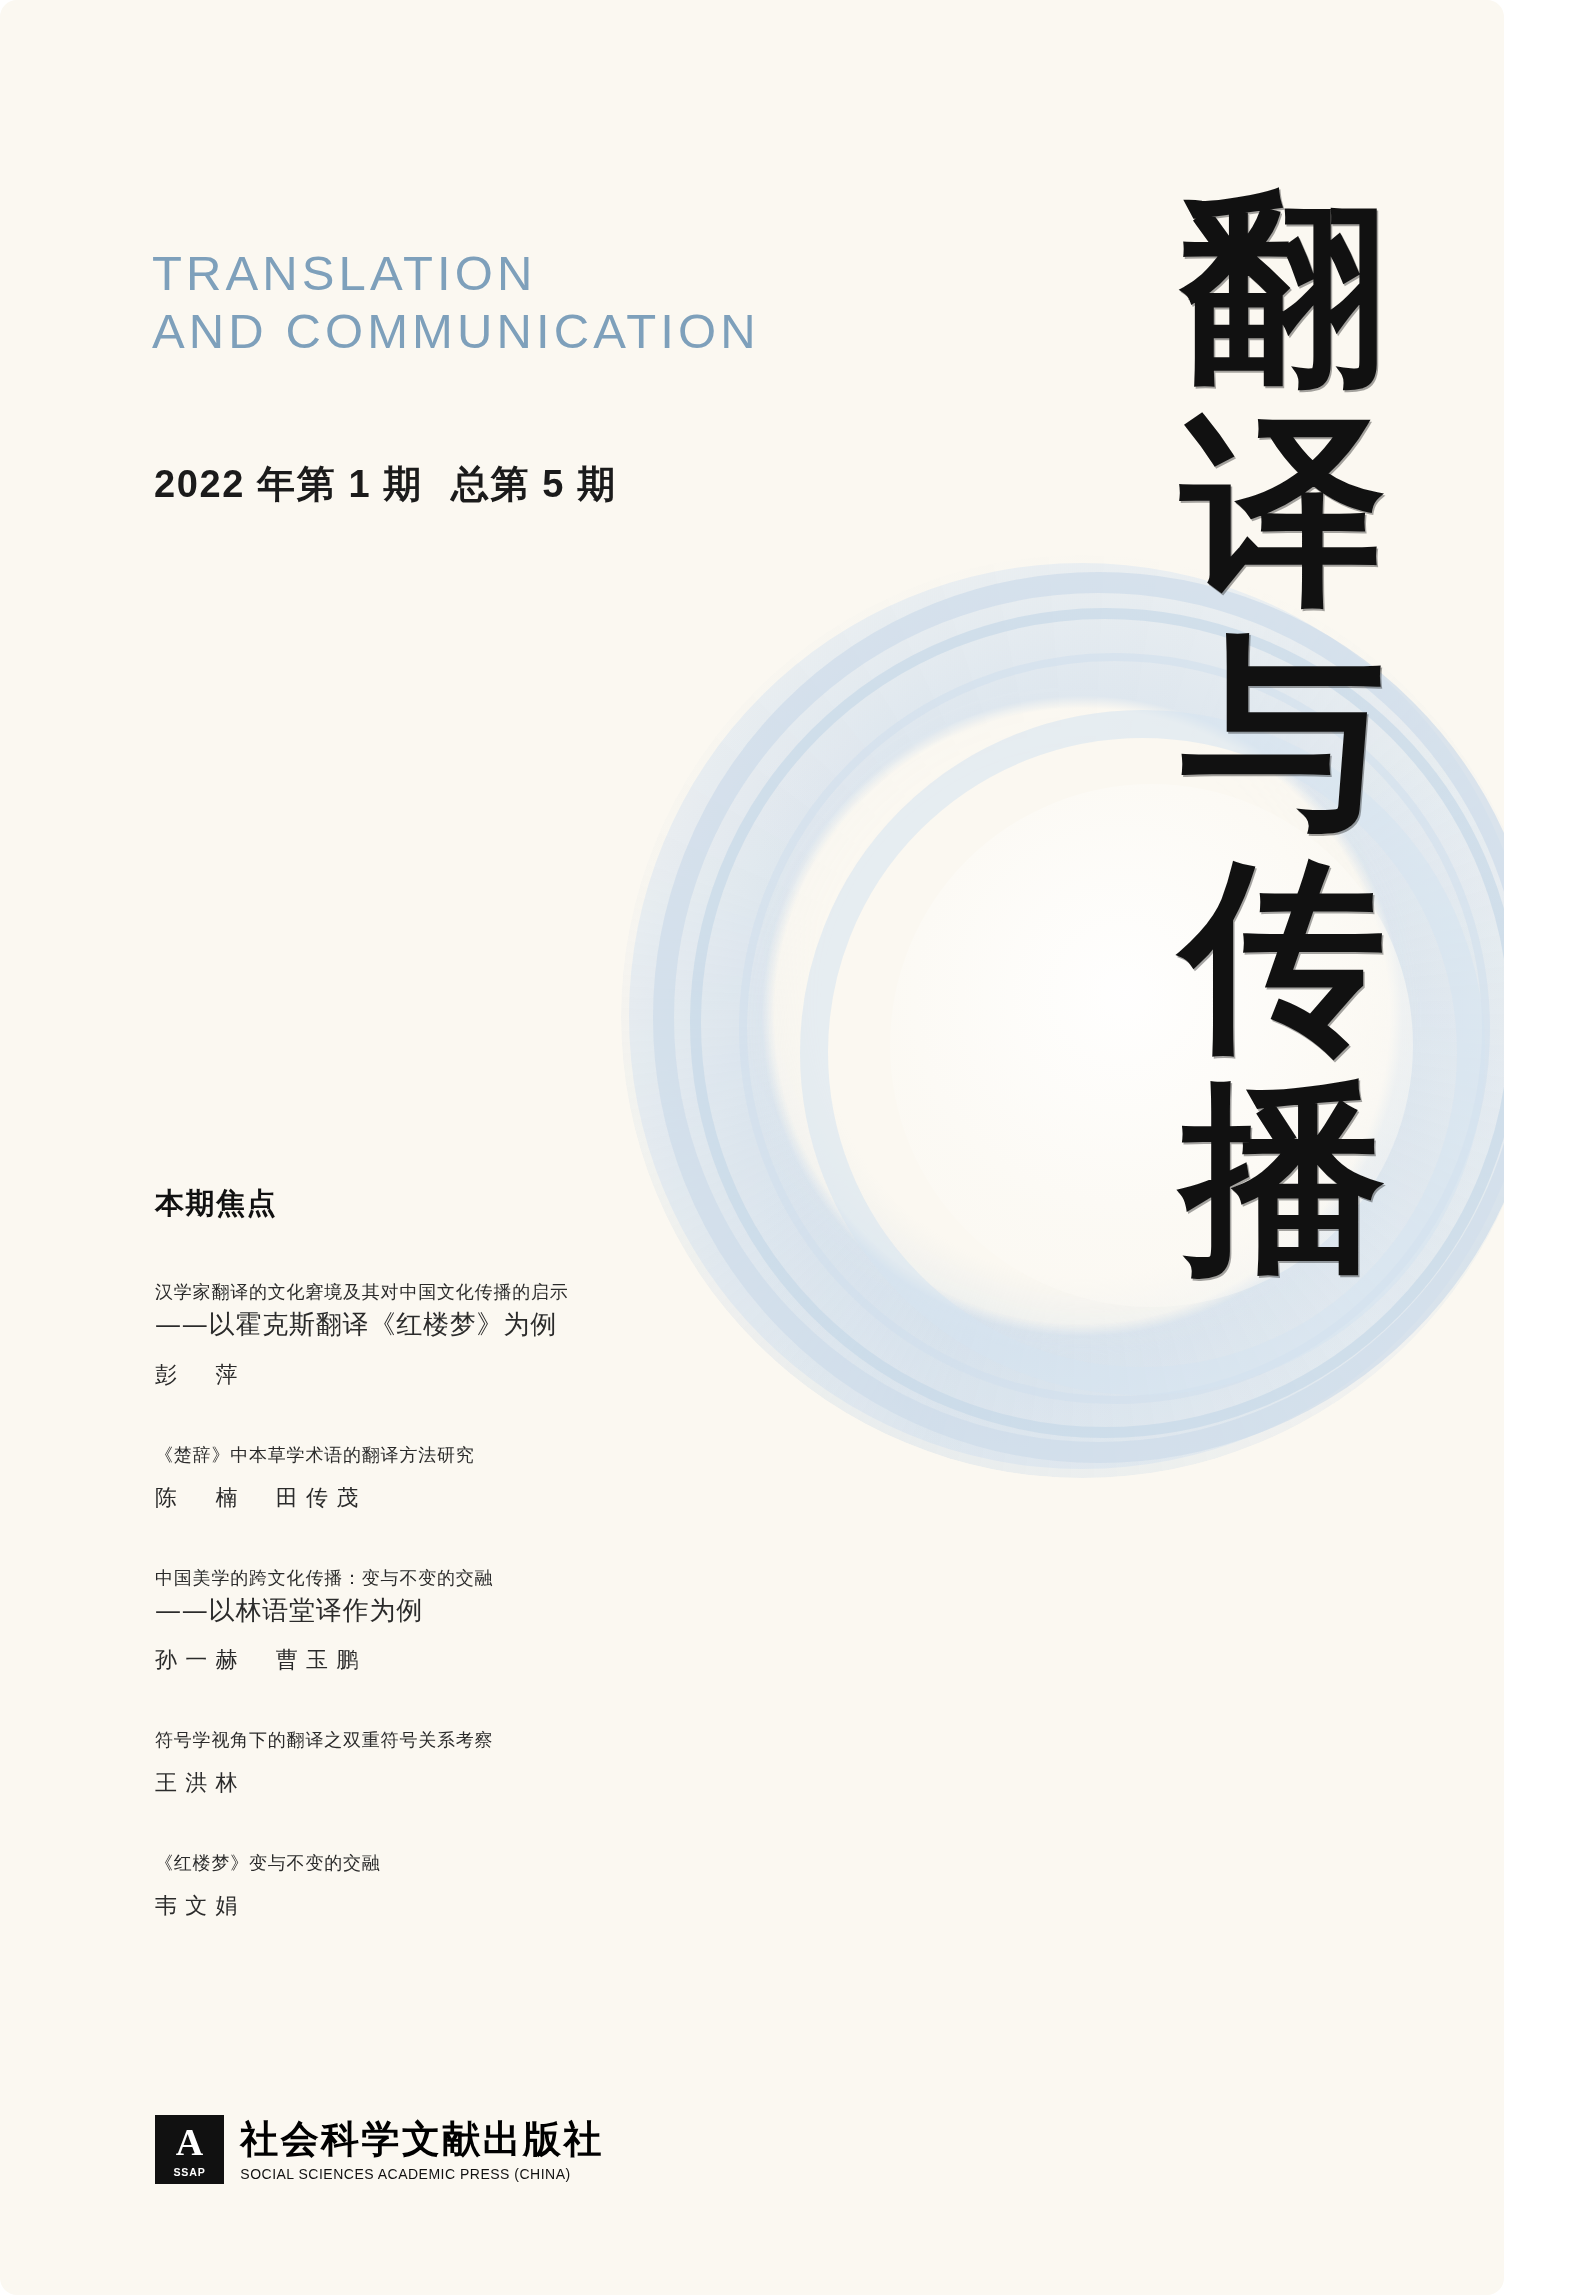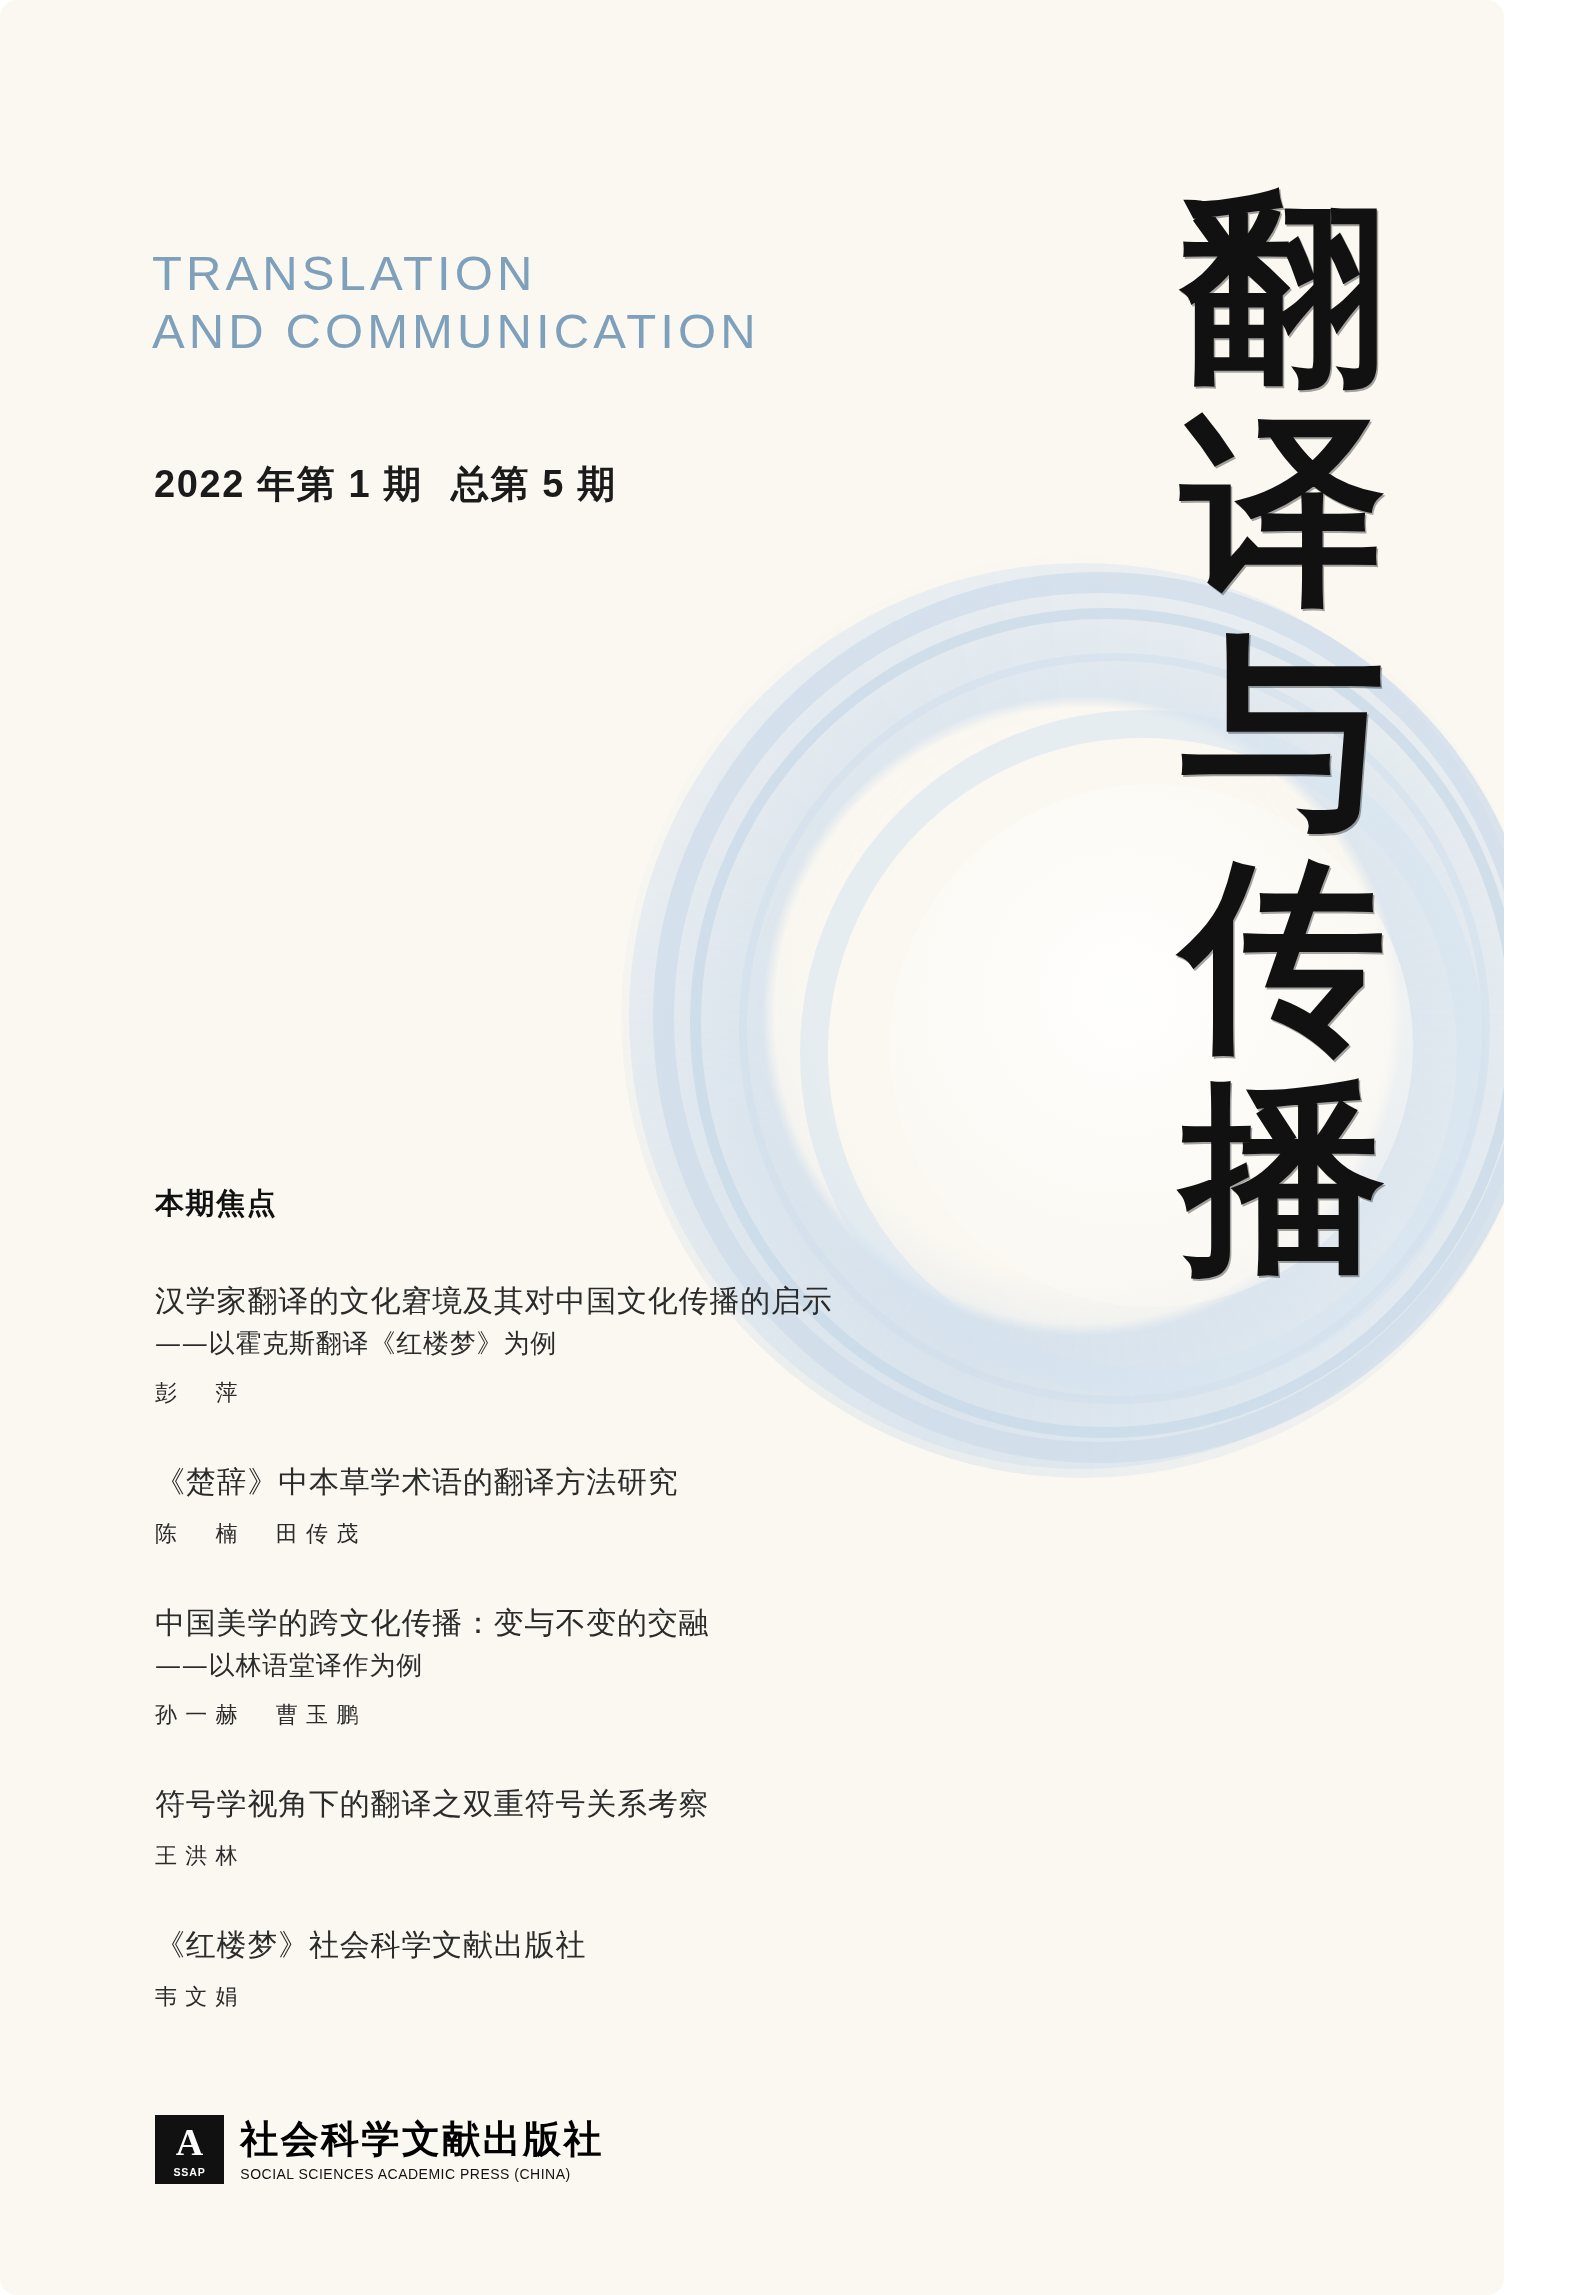--- a/index.html
+++ b/index.html
@@ -157,21 +157,21 @@
     font-weight: 700;
     color: #111111;
     letter-spacing: 1.6px;
     margin-bottom: 54px;
     font-family: Liberation Mono, monospace;
   }
   .article {
     margin-bottom: 51px;
   }
   .article .title {
-    font-size: 30px;
+    font-size: 18px;
     color: #2b2b2b;
     line-height: 1.52;
     letter-spacing: 0.8px;
     font-family: "DejaVu Serif", "Liberation Serif", serif;
   }
   .article .subtitle {
     font-size: 26px;
     color: #2b2b2b;
     line-height: 1.52;
     letter-spacing: 0.8px;
@@ -287,21 +287,21 @@
       <div class="subtitle">——以林语堂译作为例</div>
       <div class="authors">孙一赫　曹玉鹏</div>
     </div>
 
     <div class="article">
       <div class="title">符号学视角下的翻译之双重符号关系考察</div>
       <div class="authors">王洪林</div>
     </div>
 
     <div class="article">
-      <div class="title">《红楼梦》社会科学文献出版社</div>
+      <div class="title">《红楼梦》变与不变的交融</div>
       <div class="authors">韦文娟</div>
     </div>
   </div>
 
   <div id="publisher">
     <div id="publisher-mark">
       <div class="glyph">A</div>
       <div class="abbr">SSAP</div>
     </div>
     <div id="publisher-text">

